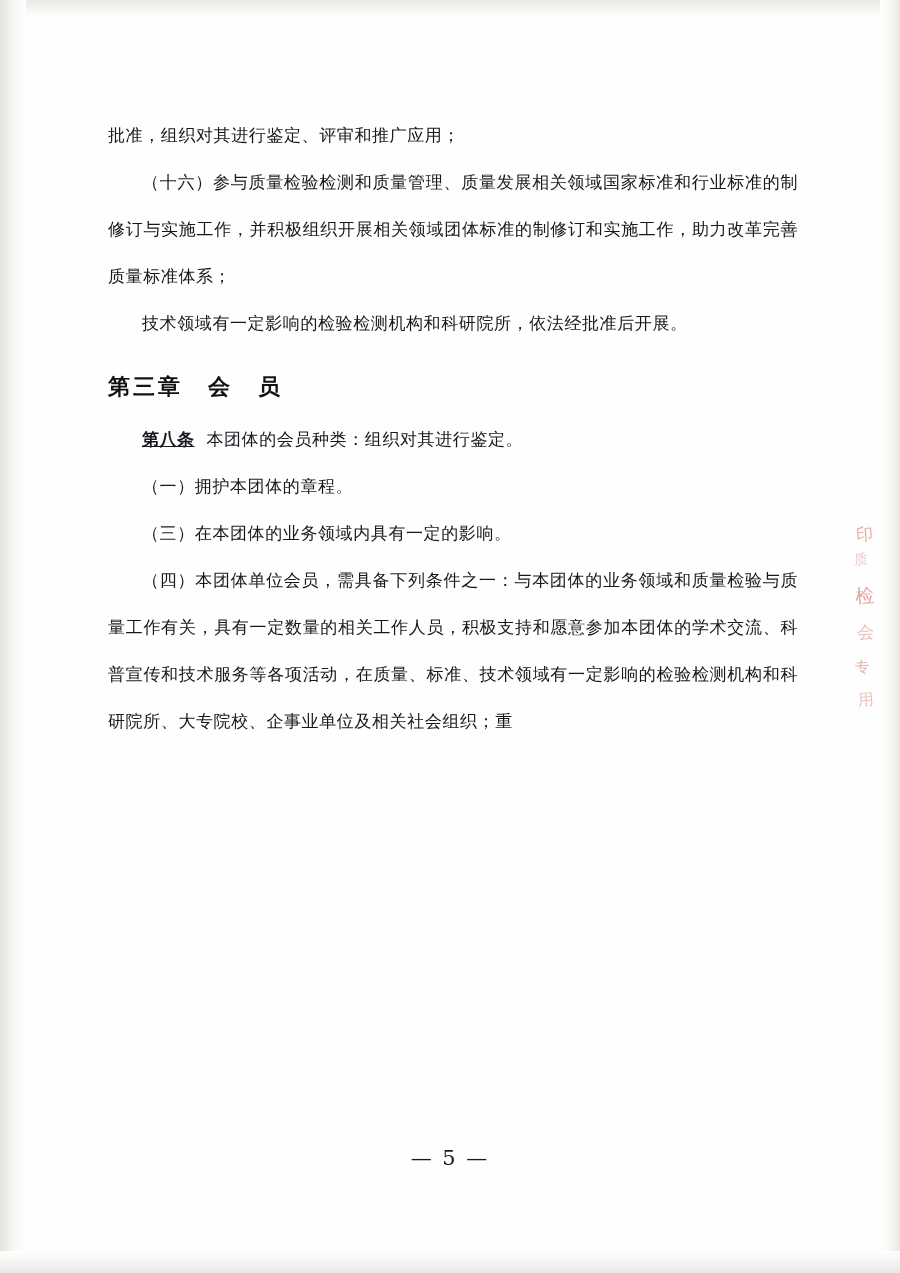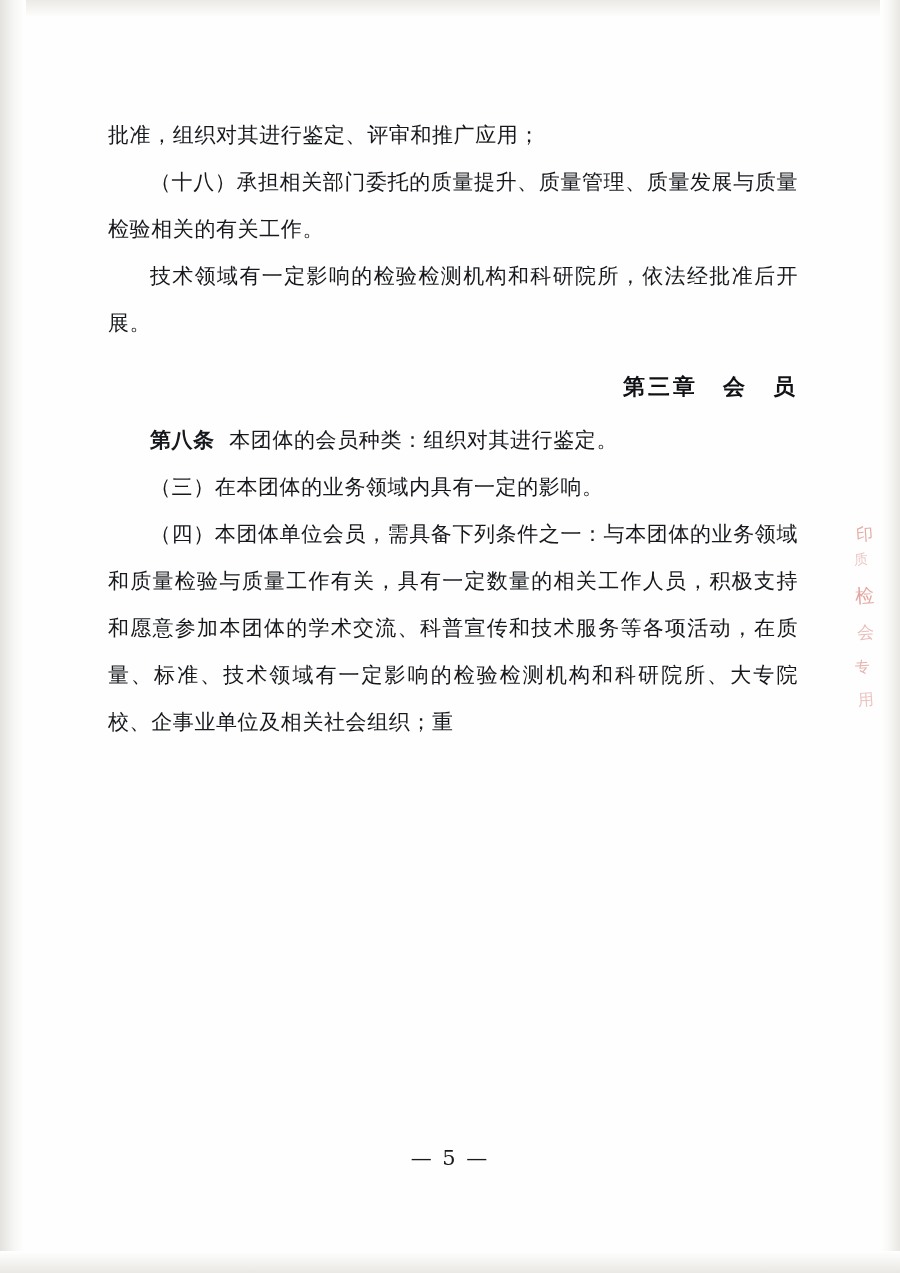--- a/index.html
+++ b/index.html
@@ -52,42 +52,43 @@
 
   .content {
     position: absolute;
     left: 108px;
     top: 112px;
     width: 690px;
   }
 
   p.body-text {
     margin: 0 0 0 0;
-    font-size: 21px;
+    font-size: 17px;
     line-height: 47px;
     text-align: justify;
     text-justify: inter-ideograph;
     letter-spacing: 0.6px;
     color: #16181c;
   }
   p.indent {
     text-indent: 2em;
   }
   .chapter-title {
     margin: 16px 0 6px 0;
-    text-align: right;
+    text-align: left;
     font-size: 22px;
     line-height: 47px;
     font-weight: bold;
     letter-spacing: 3px;
     color: #101114;
   }
   .article {
     font-weight: bold;
     letter-spacing: 0.5px;
+    text-decoration: underline;
   }
   .article-gap {
     display: inline-block;
     width: 0.7em;
   }
 
   .page-number {
     position: absolute;
     left: 0;
     right: 0;
@@ -140,33 +141,34 @@
     <span class="mark m3">检</span>
     <span class="mark m4">会</span>
     <span class="mark m5">专</span>
     <span class="mark m6">用</span>
   </div>
 
   <div class="content">
 
     <p class="body-text">批准，组织对其进行鉴定、评审和推广应用；</p>
 
+    <p class="body-text indent">（十六）参与质量检验检测和质量管理、质量发展相关领域国家标准和行业标准的制修订与实施工作，并积极组织开展相关领域团体标准的制修订和实施工作，助力改革完善质量标准体系；</p>
 
 
-    <p class="body-text indent">（十八）承担相关部门委托的质量提升、质量管理、质量发展与质量检验相关的有关工作。</p>
 
     <p class="body-text indent">技术领域有一定影响的检验检测机构和科研院所，依法经批准后开展。</p>
 
     <h2 class="chapter-title">第三章　会　员</h2>
 
     <p class="body-text indent">
       <span class="article">第八条</span><span class="article-gap"></span><span>本团体的会员种类：组织对其进行鉴定。</span>
     </p>
 
 
+    <p class="body-text indent">（一）拥护本团体的章程。</p>
 
 
     <p class="body-text indent">（三）在本团体的业务领域内具有一定的影响。</p>
 
     <p class="body-text indent">（四）本团体单位会员，需具备下列条件之一：与本团体的业务领域和质量检验与质量工作有关，具有一定数量的相关工作人员，积极支持和愿意参加本团体的学术交流、科普宣传和技术服务等各项活动，在质量、标准、技术领域有一定影响的检验检测机构和科研院所、大专院校、企事业单位及相关社会组织；重</p>
 
   </div>
 
   <div class="page-number">— 5 —</div>
 </div>

